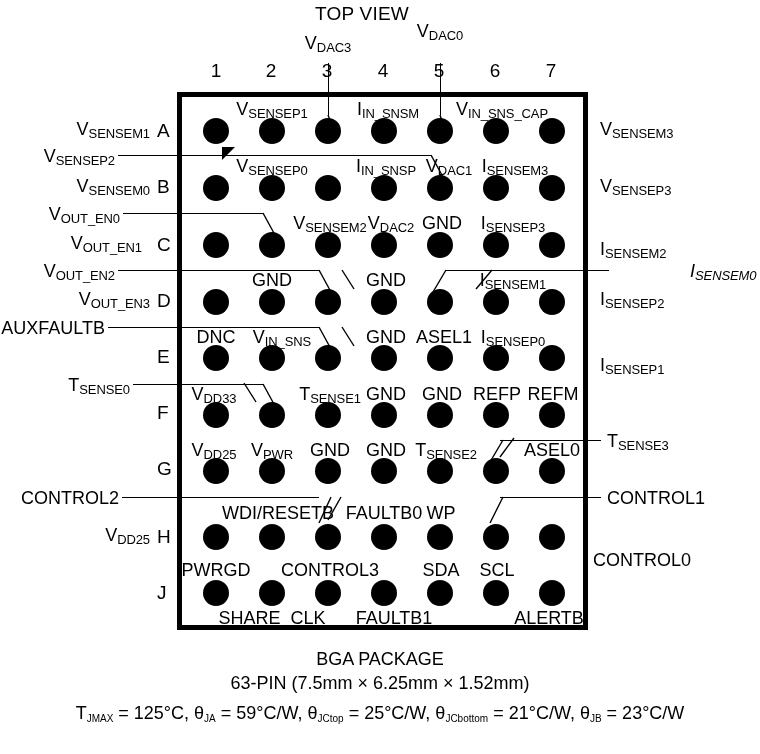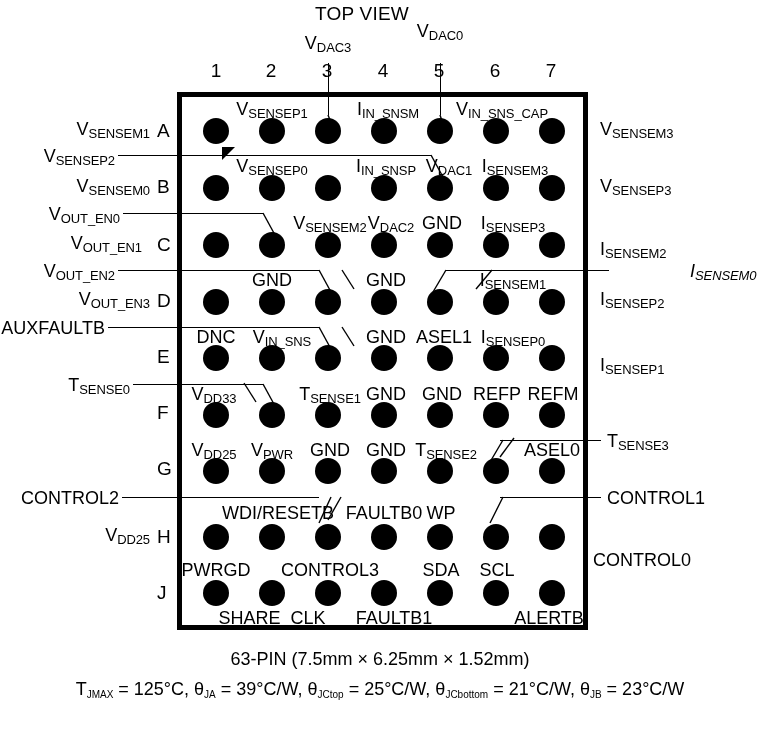--- a/index.html
+++ b/index.html
@@ -454,19 +454,20 @@
     <span>SHARE_CLK</span>
   </div>
   <div class="abs lbl t-center" style="left:394px; top:609px;">
     <span>FAULTB1</span>
   </div>
   <div class="abs lbl t-center" style="left:549px; top:609px;">
     <span>ALERTB</span>
   </div>
 
   <div class="abs" id="caption">
+    <div class="cline">BGA PACKAGE</div>
     <div class="cline">63-PIN (7.5mm × 6.25mm × 1.52mm)</div>
     <div class="cline" style="margin-top:6px;">
-      <span>T</span><sub>JMAX</sub><span> = 125°C, θ</span><sub>JA</sub><span> = 39°C/W, θ</span><sub>JCtop</sub><span> = 25°C/W, θ</span><sub>JCbottom</sub><span> = 21°C/W, θ</span><sub>JB</sub><span> = 23°C/W</span>
+      <span>T</span><sub>JMAX</sub><span> = 125°C, θ</span><sub>JA</sub><span> = 59°C/W, θ</span><sub>JCtop</sub><span> = 25°C/W, θ</span><sub>JCbottom</sub><span> = 21°C/W, θ</span><sub>JB</sub><span> = 23°C/W</span>
     </div>
   </div>
 
 </div>
 
 </body></html>

